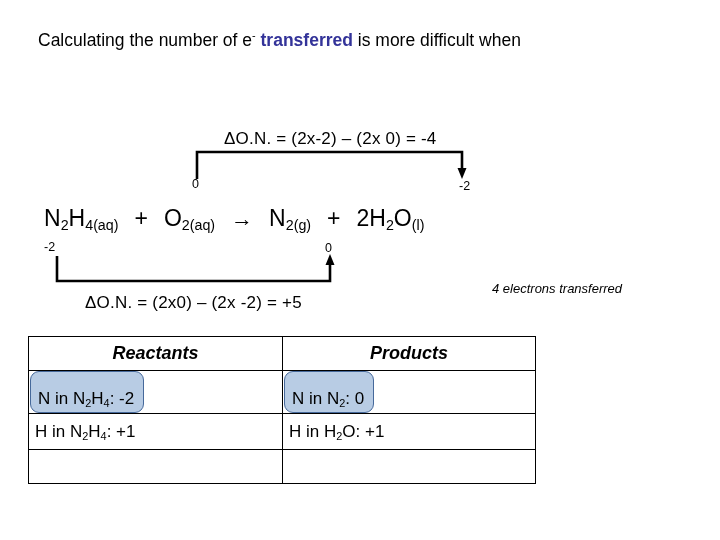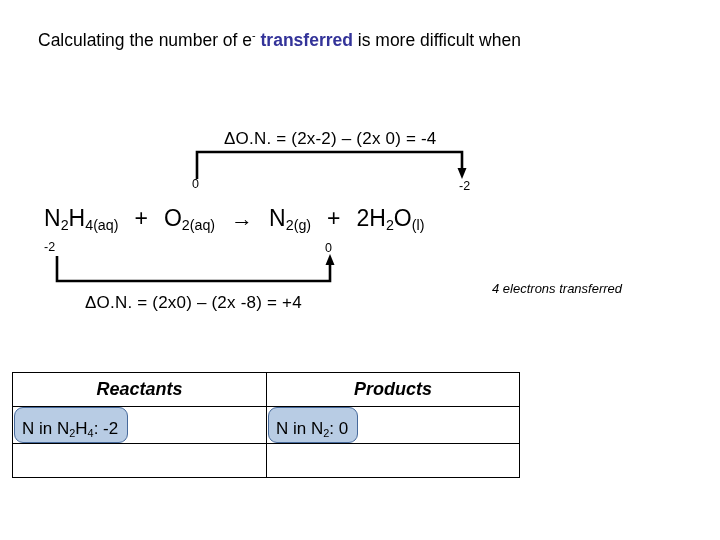--- a/index.html
+++ b/index.html
@@ -99,26 +99,25 @@
     top: 281px;
     font-size: 13px;
     font-style: italic;
     white-space: nowrap;
     color: #000;
   }
 
   
   #on-table {
     position: absolute;
-    left: 12px;
+    left: 28px;
     top: 336px;
     width: 481px;
     border-collapse: collapse;
     table-layout: fixed;
-    margin-top: 36px;
   }
   #on-table td {
     border: 1.6px solid #000000;
     height: 35px;
     padding: 0 6px;
     font-size: 17px;
     vertical-align: middle;
     color: #000;
   }
   #on-table td.col-a { width: 241px; }
@@ -135,21 +134,21 @@
     font-size: 0.64em;
     vertical-align: baseline;
     position: relative;
     top: 3px;
   }
   .cellbox {
     display: inline-block;
     background: #b8cce4;
     border: 1.6px solid #46699b;
     border-radius: 9px;
-    padding: 10px 9px 3px 7px;
+    padding: 16px 9px 3px 7px;
     line-height: 1.25;
     position: relative;
     left: -5px;
   }
 </style>
 </head>
 <body>
 
 <div class="title-block">
   <span class="title-line"><span>Calculating the number of e</span><sup class="el">-</sup>
@@ -173,40 +172,44 @@
 
 <div class="equation"><span><span>N</span><sub>2</sub><span>H</span><sub>4</sub><span class="state">(aq)</span></span><span class="sp"></span><span>+</span><span class="sp"></span><span><span>O</span><sub>2</sub><span class="state">(aq)</span></span><span class="sp"></span><span class="arrow-glyph">→</span><span class="sp"></span><span><span>N</span><sub>2</sub><span class="state">(g)</span></span><span class="sp"></span><span>+</span><span class="sp"></span><span><span>2</span><span>H</span><sub>2</sub><span>O</span><span class="state">(l)</span></span></div>
 
 <div class="bracket" id="bracket-bottom" style="left:50px; top:254px;">
   <svg width="295" height="32" viewBox="0 0 295 32" xmlns="http://www.w3.org/2000/svg">
     <path d="M7 2 L7 27 L280 27 L280 8" stroke="#000000" stroke-width="2.6" fill="none"></path>
     <path d="M280 0 L275.5 11 L284.5 11 Z" fill="#000000"></path>
   </svg>
 </div>
 
-<div class="delta-eq" id="delta-bottom">ΔO.N. = (2x0) – (2x -8) = +4</div>
+<div class="delta-eq" id="delta-bottom">ΔO.N. = (2x0) – (2x -2) = +5</div>
 
 <div id="electrons-note">4 electrons transferred</div>
 
 <table id="on-table">
   <tbody>
     <tr>
       <td class="col-a head">Reactants</td>
       <td class="col-b head">Products</td>
     </tr>
 
     <tr>
       <td class="col-a">
         <span class="cellbox"><span>N in N</span><sub>2</sub><span>H</span><sub>4</sub><span>: -2</span></span>
       </td>
       <td class="col-b">
         <span class="cellbox"><span>N in N</span><sub>2</sub><span>: 0</span></span>
       </td>
     </tr>
 
+    <tr>
+      <td class="col-a"><span>H in N</span><sub>2</sub><span>H</span><sub>4</sub><span>: +1</span></td>
+      <td class="col-b"><span>H in H</span><sub>2</sub><span>O</span><span>: +1</span></td>
+    </tr>
 
 
     <tr>
       <td class="col-a empty"></td>
       <td class="col-b empty"></td>
     </tr>
   </tbody>
 </table>
 
 </body></html>

